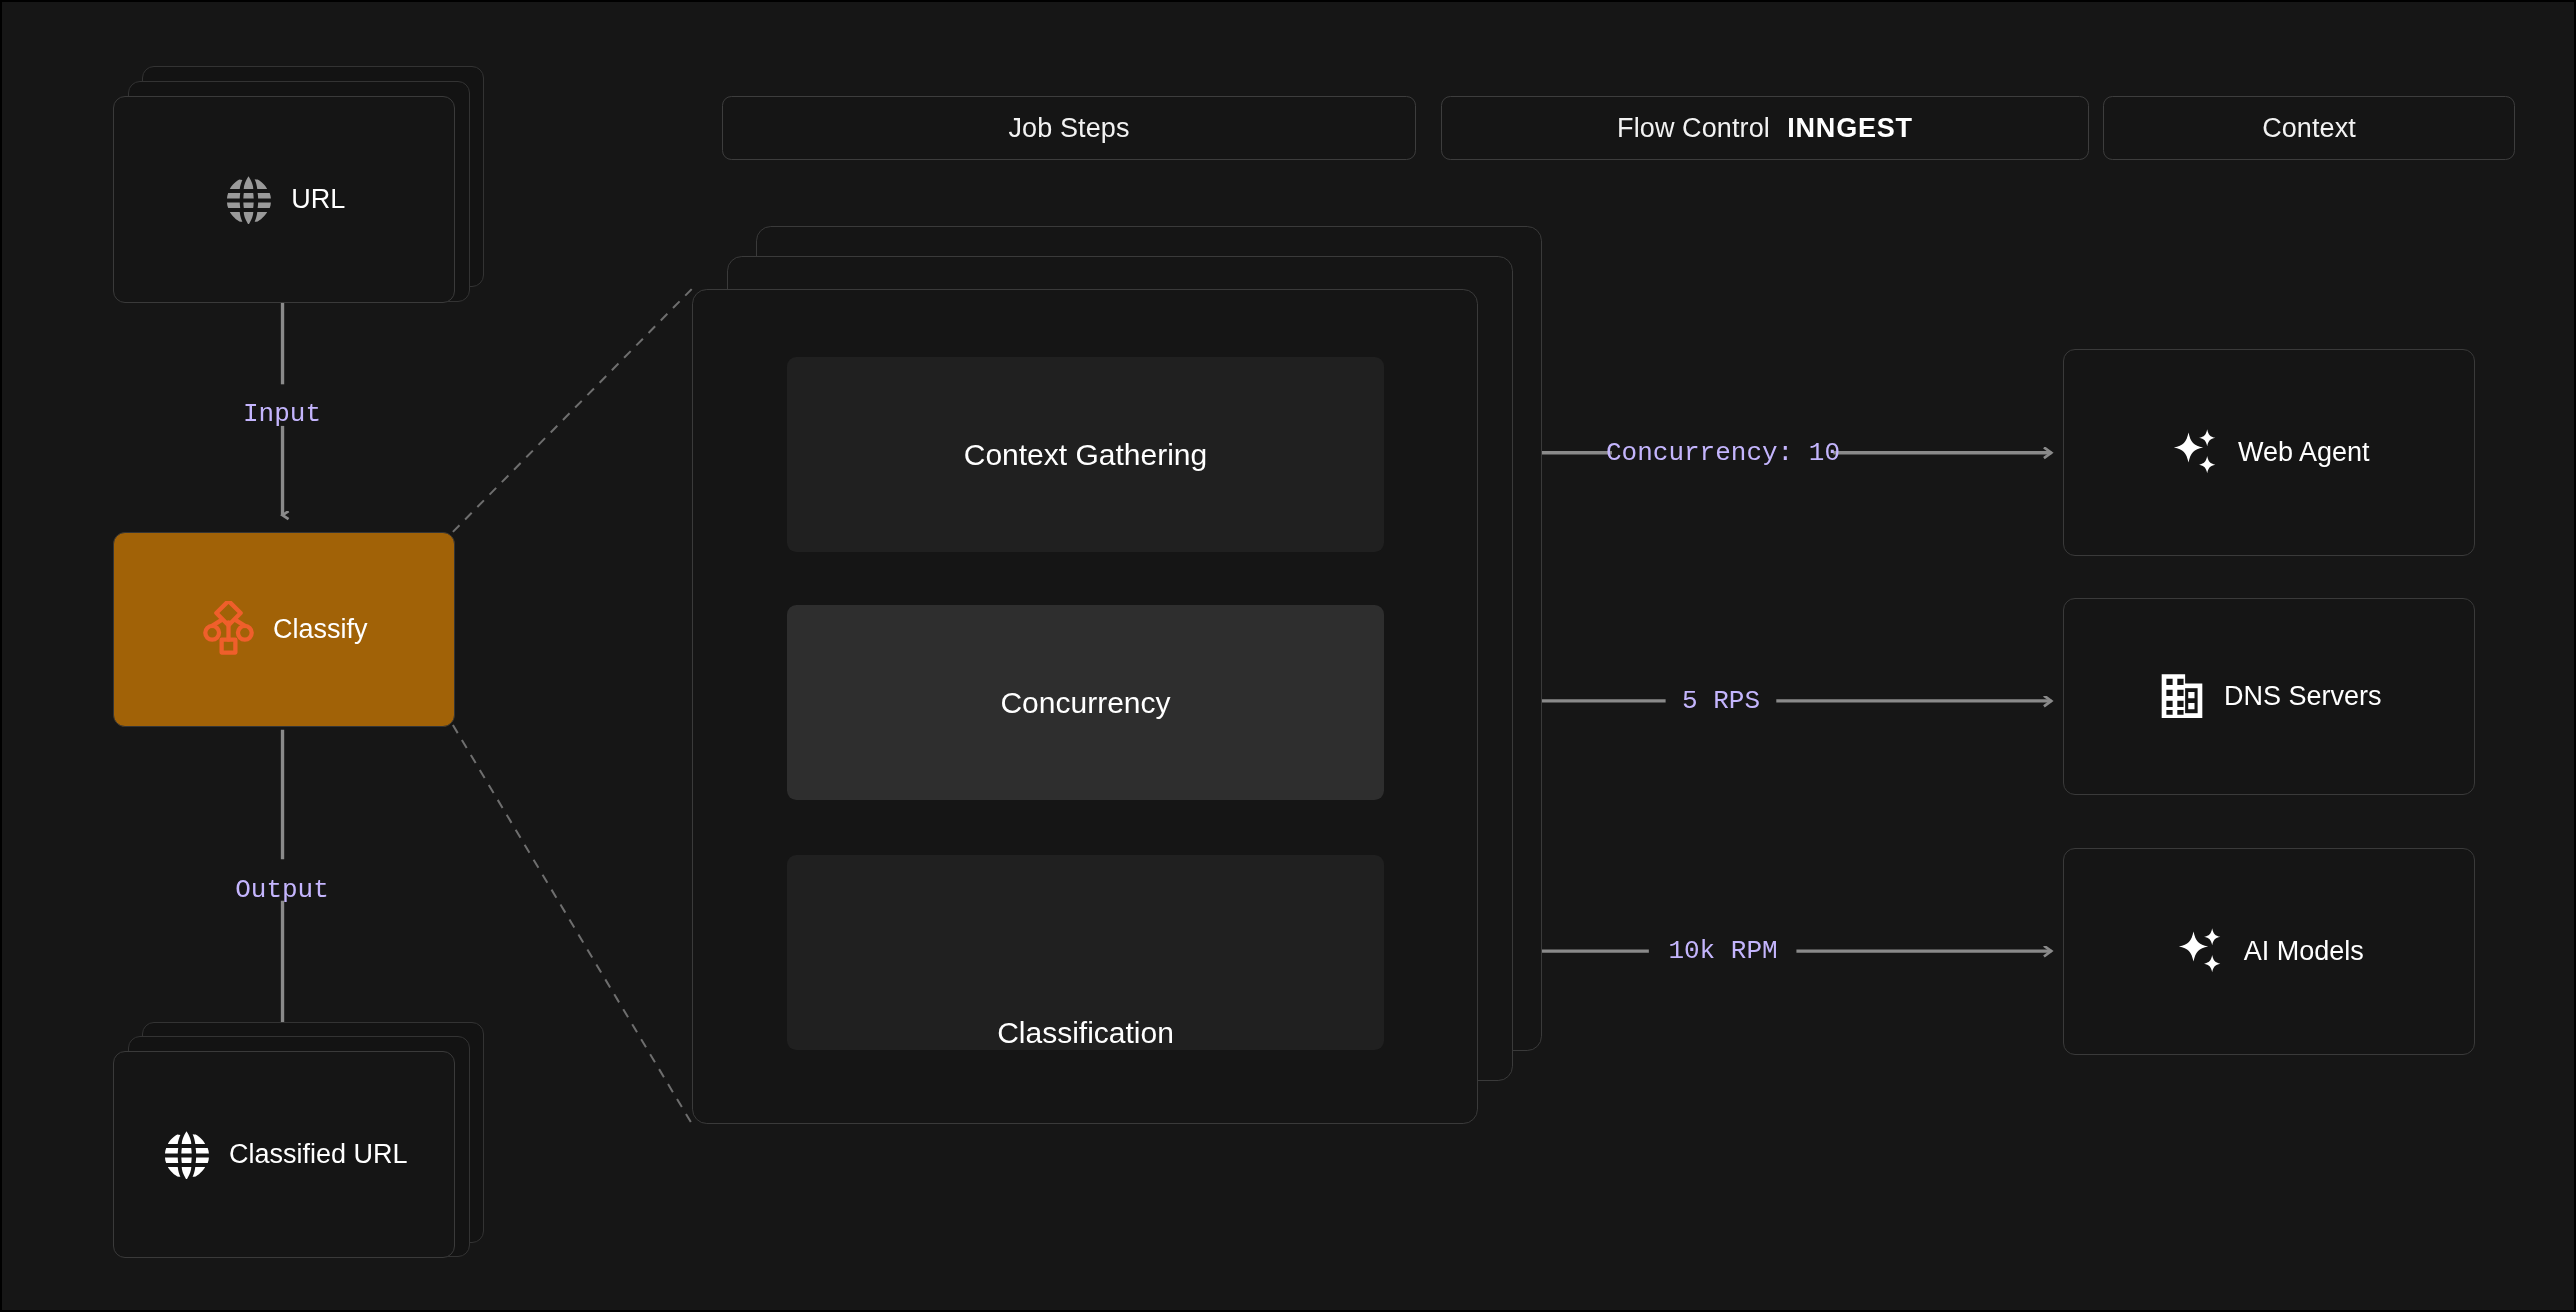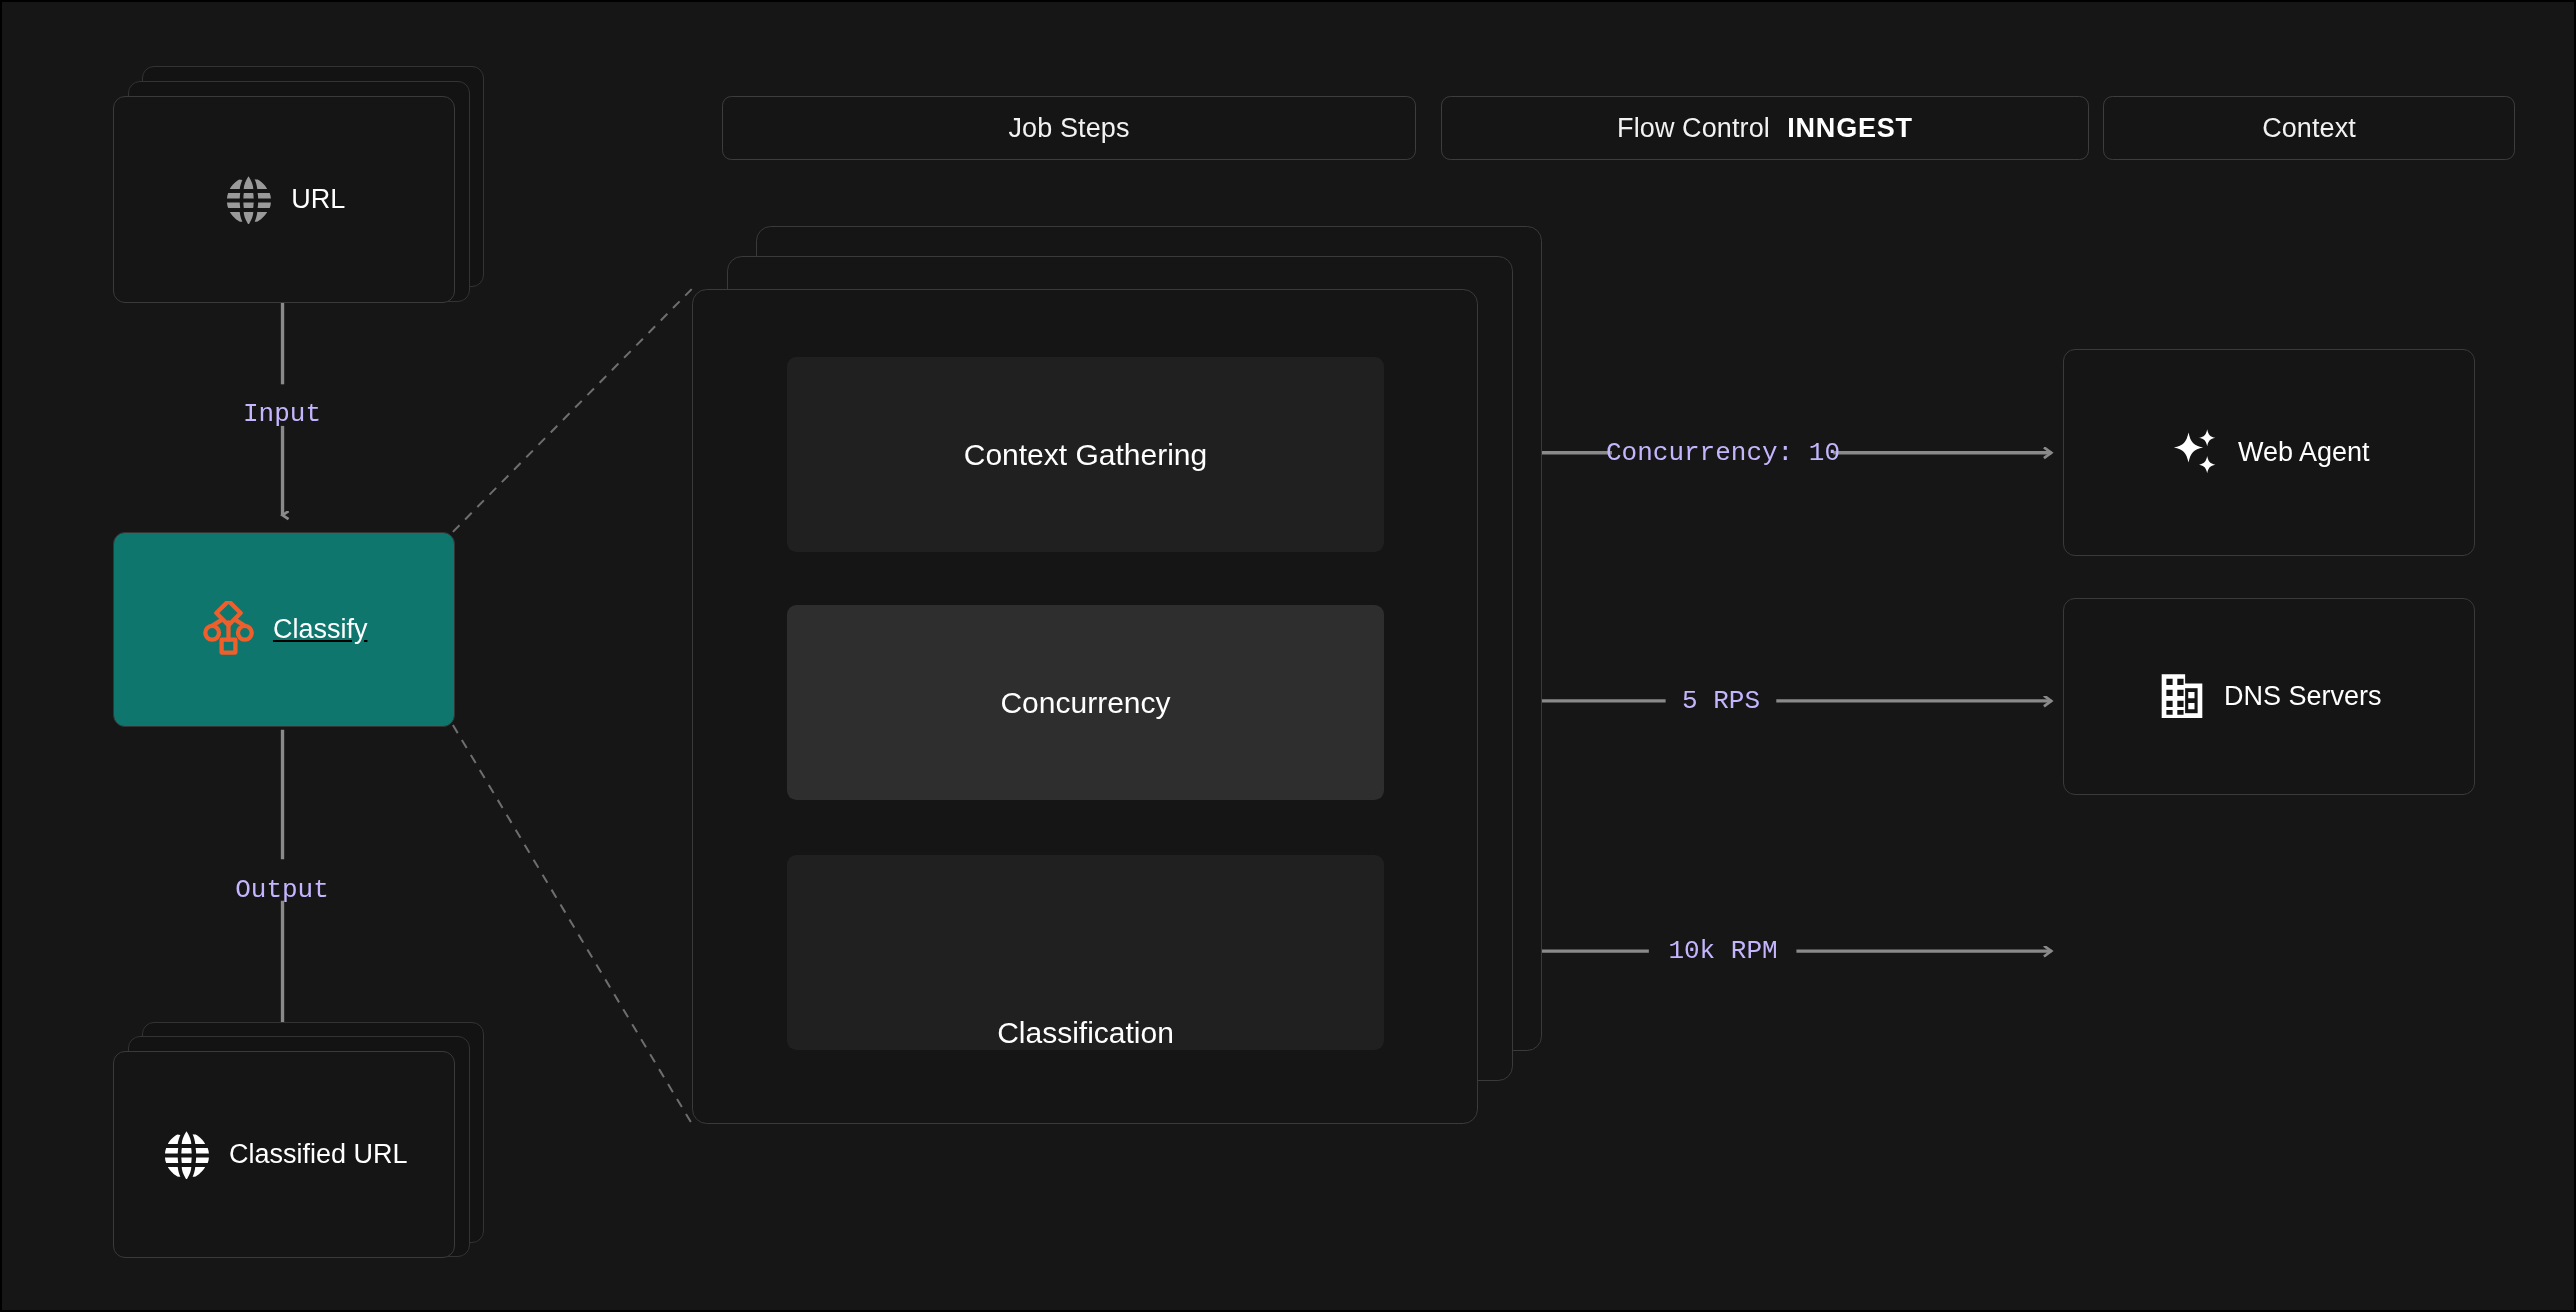--- a/index.html
+++ b/index.html
@@ -68,23 +68,22 @@
     align-items: center;
     justify-content: center;
     gap: 17.4px;
   }
   .node .label {
     color: #ffffff;
     font-size: 27px;
     white-space: nowrap;
   }
   .node.soft {
-    background: #0f766e;
+    background: #a16207;
     border-color: #343434;
-    text-decoration: underline;
   }
 
   
   .panel {
     position: absolute;
     box-sizing: border-box;
     border: 1.3px solid #3a3a3a;
     border-radius: 14.8px;
     background: #151515;
   }
@@ -283,15 +282,27 @@
                    M12 38 v8 h8 v-8 Z M26 38 v8 h8 v-8 Z
                    M12 50 v6 h8 v-6 Z M26 50 v6 h8 v-6 Z" fill-rule="evenodd"></path>
           <path d="M36 22 h16 v32 H36 Z" fill="#151515"></path>
           <path d="M40 27 h8 v8 h-8 Z M40 41 h8 v8 h-8 Z" fill="#ffffff"></path>
         </g>
       </svg>
     </span>
     <span class="label">DNS Servers</span>
   </div>
 
+  <div class="card node" style="left:2061px; top:846px; width:412px; height:207px;">
+    <span>
+      <svg width="52" height="52" viewBox="0 0 64 64" aria-hidden="true">
+        <g fill="#ffffff">
+          <path d="M24 8 C26.5 20 30.5 24 42 26.5 C30.5 29 26.5 33 24 45 C21.5 33 17.5 29 6 26.5 C17.5 24 21.5 20 24 8 Z"></path>
+          <path d="M47 4 C48.4 11 50.6 13.2 57 14.6 C50.6 16 48.4 18.2 47 25 C45.6 18.2 43.4 16 37 14.6 C43.4 13.2 45.6 11 47 4 Z"></path>
+          <path d="M47 37 C48.4 44 50.6 46.2 57 47.6 C50.6 49 48.4 51.2 47 58 C45.6 51.2 43.4 49 37 47.6 C43.4 46.2 45.6 44 47 37 Z"></path>
+        </g>
+      </svg>
+    </span>
+    <span class="label">AI Models</span>
+  </div>
 
 </div>
 
 
 </body></html>

